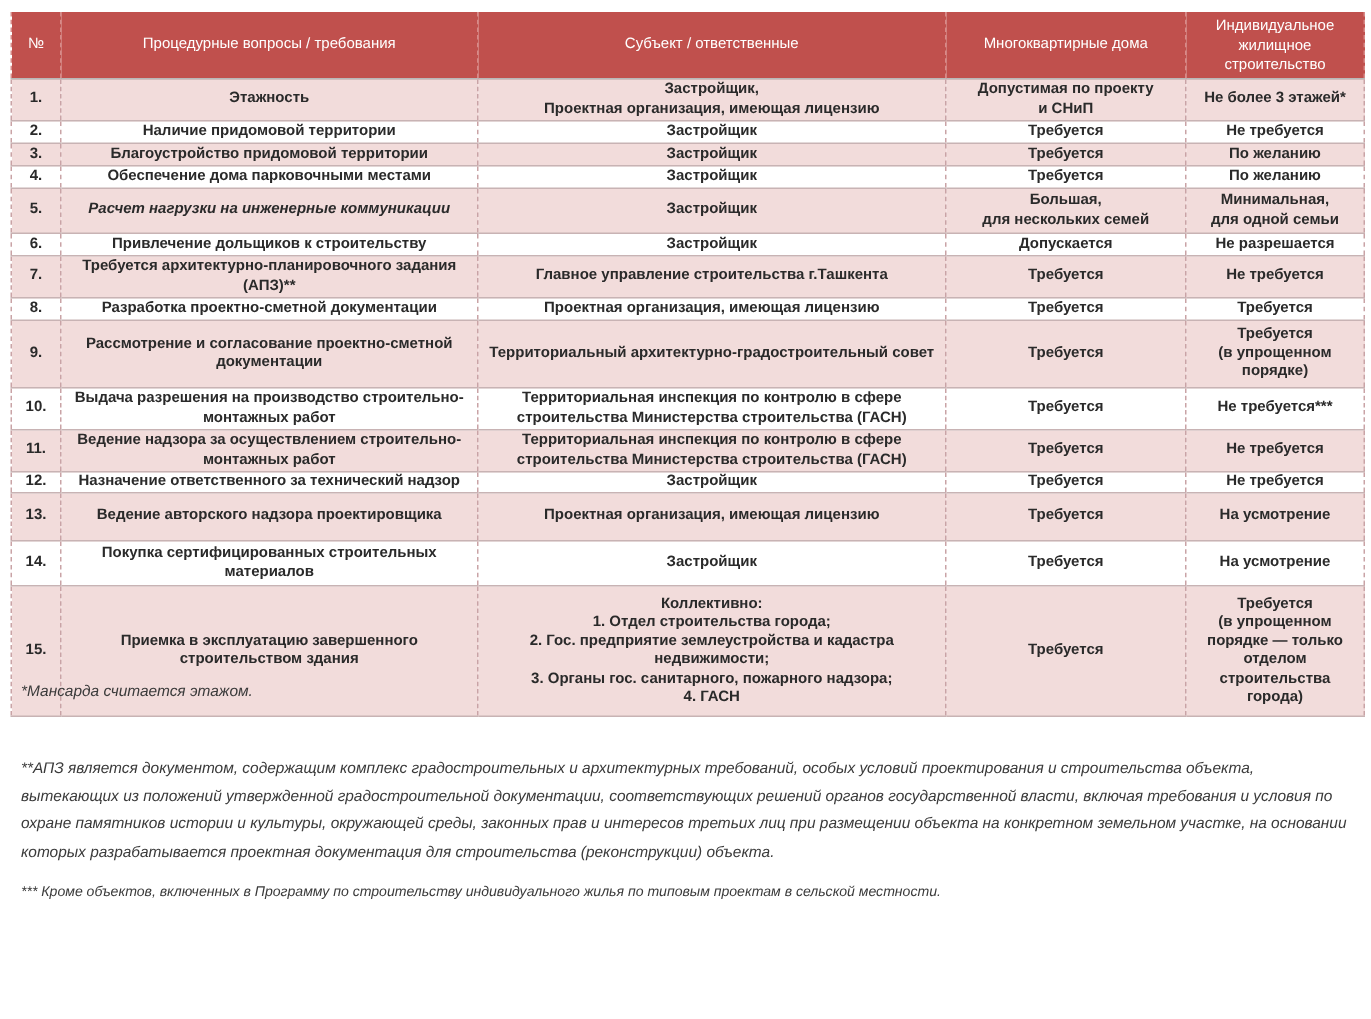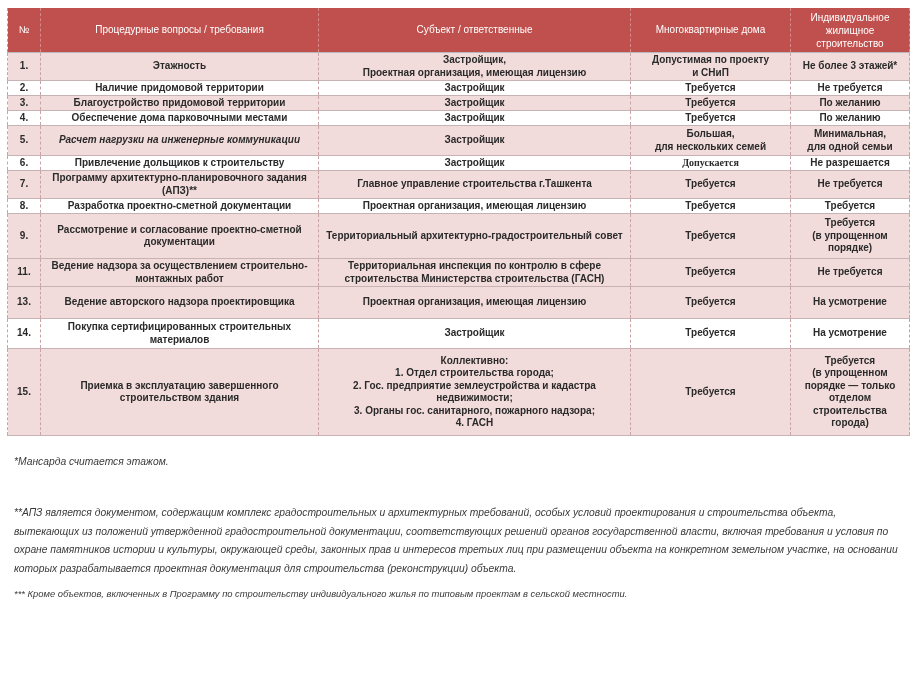--- a/index.html
+++ b/index.html
@@ -80,50 +80,64 @@
         <td style="white-space: pre-line;">Застройщик</td>
         <td style="white-space: pre-line;">Большая,
 для нескольких семей</td>
         <td style="white-space: pre-line;">Минимальная,
 для одной семьи</td>
       </tr>
       <tr class="row even" style="height: 15px;">
         <td class="num" style="white-space: pre-line;">6.</td>
         <td style="white-space: pre-line;">Привлечение дольщиков к строительству</td>
         <td style="white-space: pre-line;">Застройщик</td>
-        <td style="white-space: pre-line; font-family: Liberation Serif, serif;">Допускается</td>
+        <td style="white-space: pre-line;">Допускается</td>
         <td style="white-space: pre-line;">Не разрешается</td>
       </tr>
       <tr class="row odd" style="height: 28px;">
         <td class="num" style="white-space: pre-line;">7.</td>
-        <td style="white-space: pre-line;">Программу архитектурно-планировочного задания (АПЗ)**</td>
+        <td style="white-space: pre-line;">Требуется архитектурно-планировочного задания (АПЗ)**</td>
         <td style="white-space: pre-line;">Главное управление строительства г.Ташкента</td>
         <td style="white-space: pre-line;">Требуется</td>
         <td style="white-space: pre-line;">Не требуется</td>
       </tr>
       <tr class="row even" style="height: 15px;">
         <td class="num" style="white-space: pre-line;">8.</td>
         <td style="white-space: pre-line;">Разработка проектно-сметной документации</td>
         <td style="white-space: pre-line;">Проектная организация, имеющая лицензию</td>
         <td style="white-space: pre-line;">Требуется</td>
         <td style="white-space: pre-line;">Требуется</td>
       </tr>
       <tr class="row odd" style="height: 45px;">
         <td class="num" style="white-space: pre-line;">9.</td>
         <td style="white-space: pre-line;">Рассмотрение и согласование проектно-сметной документации</td>
         <td style="white-space: pre-line;">Территориальный архитектурно-градостроительный совет</td>
         <td style="white-space: pre-line;">Требуется</td>
         <td style="white-space: pre-line;">Требуется
 (в упрощенном
 порядке)</td>
       </tr>
+      <tr class="row even" style="height: 28px;">
+        <td class="num" style="white-space: pre-line;">10.</td>
+        <td style="white-space: pre-line;">Выдача разрешения на производство строительно-монтажных работ</td>
+        <td style="white-space: pre-line;">Территориальная инспекция по контролю в сфере строительства Министерства строительства (ГАСН)</td>
+        <td style="white-space: pre-line;">Требуется</td>
+        <td style="white-space: pre-line;">Не требуется***</td>
+      </tr>
       <tr class="row odd" style="height: 28px;">
         <td class="num" style="white-space: pre-line;">11.</td>
         <td style="white-space: pre-line;">Ведение надзора за осуществлением строительно-монтажных работ</td>
         <td style="white-space: pre-line;">Территориальная инспекция по контролю в сфере строительства Министерства строительства (ГАСН)</td>
+        <td style="white-space: pre-line;">Требуется</td>
+        <td style="white-space: pre-line;">Не требуется</td>
+      </tr>
+      <tr class="row even" style="height: 14px;">
+        <td class="num" style="white-space: pre-line;">12.</td>
+        <td style="white-space: pre-line;">Назначение ответственного за технический надзор</td>
+        <td style="white-space: pre-line;">Застройщик</td>
         <td style="white-space: pre-line;">Требуется</td>
         <td style="white-space: pre-line;">Не требуется</td>
       </tr>
       <tr class="row odd" style="height: 32px;">
         <td class="num" style="white-space: pre-line;">13.</td>
         <td style="white-space: pre-line;">Ведение авторского надзора проектировщика</td>
         <td style="white-space: pre-line;">Проектная организация, имеющая лицензию</td>
         <td style="white-space: pre-line;">Требуется</td>
         <td style="white-space: pre-line;">На усмотрение</td>
       </tr>

